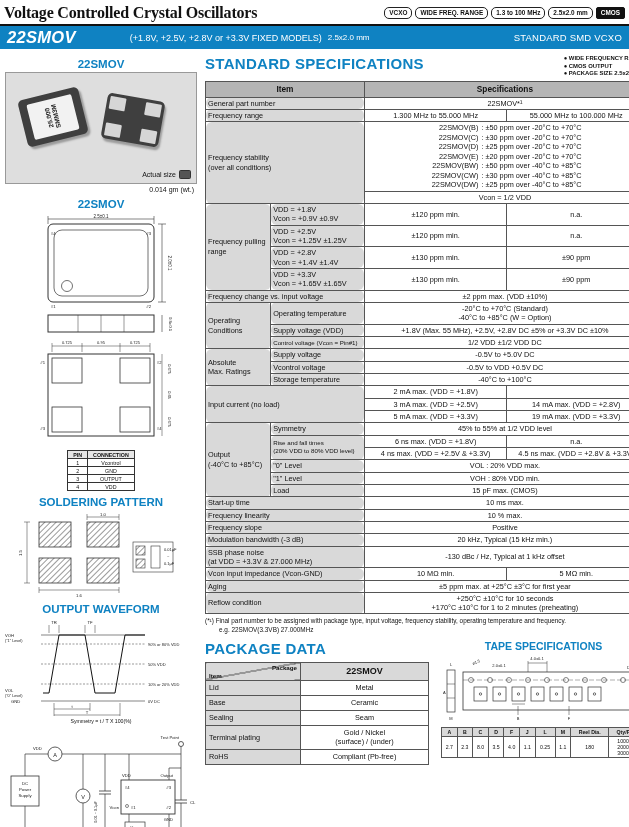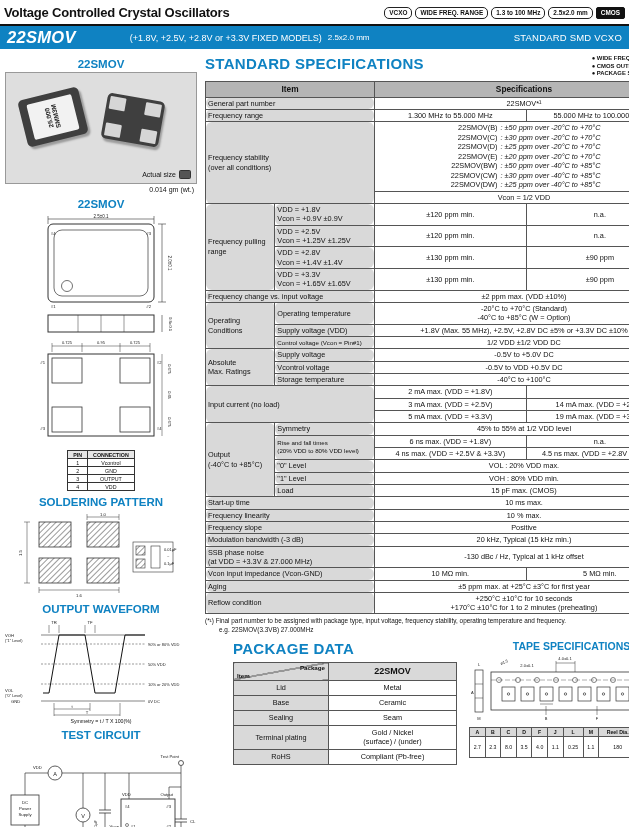--- a/index.html
+++ b/index.html
@@ -1,20 +1,20 @@
 <!DOCTYPE html>
 <html><head>
 <meta charset="utf-8">
 <style>
   html,body{margin:0;padding:0;background:#fff;}
   .page{width:629px;height:827px;overflow:hidden;background:#fff;color:#111;
         font-family:"Liberation Sans",sans-serif;position:relative;}
   
   .topbar{display:flex;align-items:center;padding:3px 4px 2px 4px;border-bottom:2.5px solid #111;height:19px;}
-  .top-title{font-size:13px;font-weight:bold;letter-spacing:-.2px;}
+  .top-title{font-size:16px;font-weight:bold;letter-spacing:-.2px;font-family:Liberation Serif, serif;}
   .badges{margin-left:auto;display:flex;gap:3px;align-items:center;}
   .badge{border:1.2px solid #222;border-radius:5px;padding:1.5px 4px;font-size:6.4px;font-weight:bold;white-space:nowrap;background:#fff;}
   .badge.solid{background:#111;color:#fff;border-radius:2px;border-color:#111;}
   
   .banner{height:23px;background:#0f82c2;color:#fff;display:flex;align-items:center;padding:0 7px;gap:6px;}
   .banner .model{font-size:16.5px;font-weight:bold;font-style:italic;letter-spacing:.3px;}
   .banner .desc{font-size:9px;padding-left:48px;}
   .banner .size{font-size:8px;}
   .banner .tag{margin-left:auto;font-size:9.5px;font-weight:normal;letter-spacing:.2px;}
   
@@ -47,29 +47,29 @@
   .spec-table{border-collapse:collapse;width:100%;margin-top:3px;font-size:7.3px;}
   .spec-table td{border:1px solid #555;padding:1px 2px;text-align:center;vertical-align:middle;line-height:1.28;}
   .spec-table td.hdr{background:#b5b5b5;font-weight:bold;font-size:8.3px;padding:2px;}
   .spec-table td.lbl,.spec-table td.sub{background:#d9d9d9;text-align:left;border-radius:6px;}
   .pre{white-space:pre-line;}
   .small{font-size:6.2px;}
   .stab-cell{padding:2px;}
   .stab{display:inline-block;}
   .stab-line{display:flex;line-height:1.3;}
   .stab-m{width:50px;text-align:right;padding-right:3px;}
-  .stab-s{text-align:left;font-style:italic;}
+  .stab-s{text-align:left;}
   .footnote{font-size:6.4px;margin-top:3px;line-height:1.35;}
   .footnote .fn2{margin-left:14px;}
   
   .bottom{display:flex;margin-top:5px;}
-  .pkg-col{width:232px;flex:none;margin-left:28px;}
+  .pkg-col{width:232px;flex:none;}
   .pkg-table{border-collapse:collapse;width:224px;font-size:7.3px;margin-top:5px;}
   .pkg-table td{border:1px solid #555;padding:2.5px 3px;text-align:center;}
-  .pkg-table td.pitem{background:#d9d9d9;text-align:center;width:88px;}
+  .pkg-table td.pitem{background:#d9d9d9;text-align:left;width:88px;}
   .pkg-diag{position:relative;height:17px;background:
      linear-gradient(to bottom right,#d9d9d9 calc(50% - .5px),#555 calc(50% - .5px),#555 calc(50% + .5px),#d9d9d9 calc(50% + .5px));
      padding:0 !important;}
   .pkg-diag .ht{position:absolute;top:1px;right:3px;font-size:6.2px;font-weight:bold;}
   .pkg-diag .hb{position:absolute;bottom:1px;left:3px;font-size:6.2px;font-weight:bold;}
   .pkg-hdr-val{background:#d9d9d9;font-weight:bold;font-size:9px;}
   .tape-col{flex:1;padding-left:4px;}
   .tape-title{font-size:10.5px;font-weight:bold;color:#0f82c2;text-align:center;margin-bottom:2px;}
   .tape-table{border-collapse:collapse;width:100%;font-size:5.2px;margin-top:3px;}
   .tape-table td{border:.8px solid #555;padding:1px;text-align:center;}
@@ -265,21 +265,20 @@
         <line x1="49" y1="86" x2="49" y2="99" stroke="#333" stroke-width=".5"></line>
         <line x1="85" y1="86" x2="85" y2="94" stroke="#333" stroke-width=".5"></line>
         <line x1="115" y1="86" x2="115" y2="99" stroke="#333" stroke-width=".5"></line>
         <line x1="49" y1="92" x2="85" y2="92" stroke="#333" stroke-width=".5"></line>
         <text x="67" y="90.5" font-size="4.2" text-anchor="middle">t</text>
         <line x1="49" y1="98" x2="115" y2="98" stroke="#333" stroke-width=".5"></line>
         <text x="82" y="96.5" font-size="4.2" text-anchor="middle">T</text>
       </svg>
       <div class="wf-caption">Symmetry = t / T X 100(%)</div>
 
-      <div class="blue-h">TEST CIRCUIT</div>
       <svg width="195" height="118" viewBox="0 0 195 118">
         <rect x="6" y="52" width="28" height="30" fill="none" stroke="#333" stroke-width=".8"></rect>
         <text x="20" y="61" font-size="4.3" text-anchor="middle">DC</text>
         <text x="20" y="67" font-size="4.3" text-anchor="middle">Power</text>
         <text x="20" y="73" font-size="4.3" text-anchor="middle">Supply</text>
         <line x1="20" y1="52" x2="20" y2="30" stroke="#333" stroke-width=".7"></line>
         <line x1="20" y1="30" x2="43" y2="30" stroke="#333" stroke-width=".7"></line>
         <circle cx="50" cy="30" r="7" fill="#fff" stroke="#333" stroke-width=".8"></circle>
         <text x="50" y="32.5" font-size="5.5" text-anchor="middle">A</text>
         <line x1="57" y1="30" x2="176" y2="30" stroke="#333" stroke-width=".7"></line>

